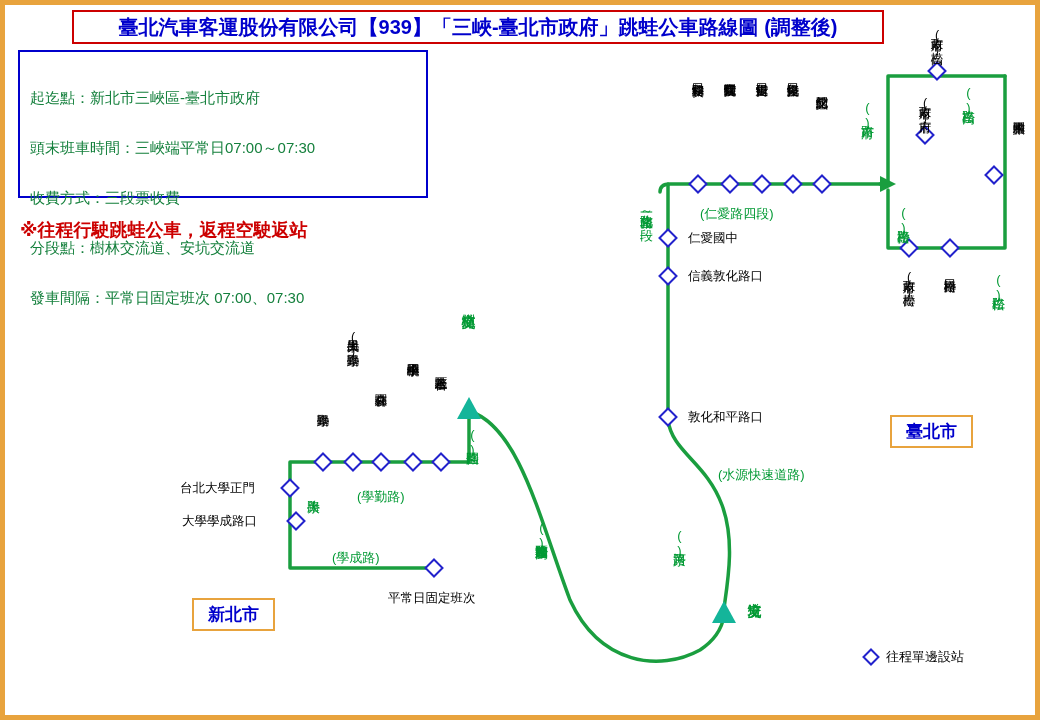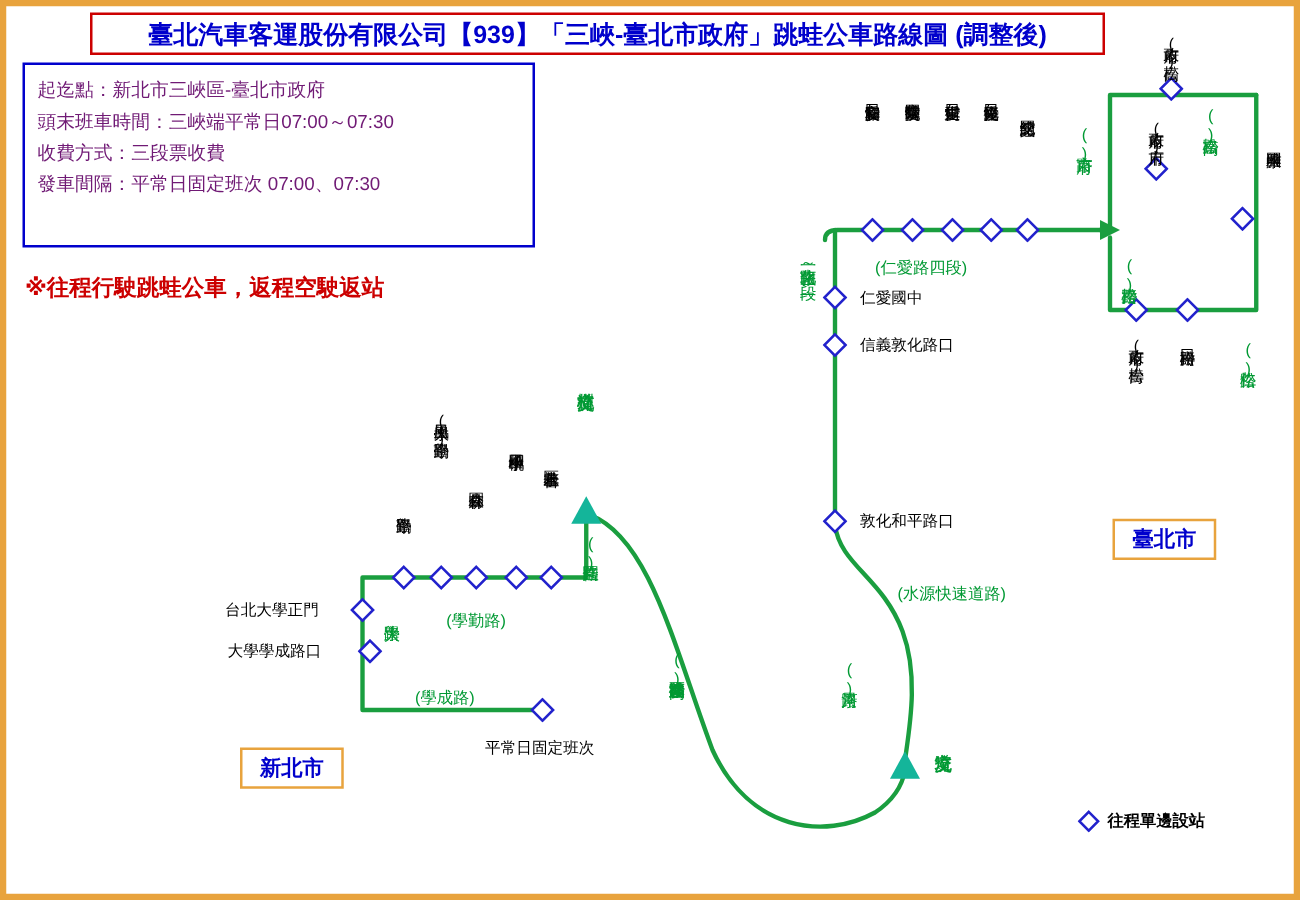--- a/index.html
+++ b/index.html
@@ -28,21 +28,21 @@
     color:#0000cc;font-weight:bold;font-size:20px;letter-spacing:0px;
     white-space:nowrap;
   }
 
   .info-box{
     position:absolute;left:18px;top:50px;width:410px;height:148px;
     border:2px solid #0000cc;background:#fff;box-sizing:border-box;
     padding:8px 10px;
   }
   .info-line{
-    color:#701a75;font-size:15px;line-height:25px;white-space:nowrap;
+    color:#15803d;font-size:15px;line-height:25px;white-space:nowrap;margin-top:25px;
   }
 
   .note{
     position:absolute;left:20px;top:218px;
     color:#cc0000;font-size:18px;font-weight:bold;white-space:nowrap;
   }
 
   .city-label{
     position:absolute;
     border:2px solid #e8a33d;background:#fff;
@@ -63,21 +63,21 @@
   }
   .road-label{
     position:absolute;color:#009933;font-size:13px;white-space:nowrap;
   }
   .road-label.vert{writing-mode:vertical-rl;text-orientation:upright;}
 
   .legend{
     position:absolute;left:862px;top:648px;
     display:flex;align-items:center;gap:6px;
   }
-  .legend-text{color:#000;font-size:13px;white-space:nowrap;font-weight:bold;}
+  .legend-text{color:#000;font-size:13px;white-space:nowrap;}
 
   .diamond-svg{position:absolute;}
 </style>
 </head>
 <body>
 
 <div id="frame"></div>
 
 <svg id="canvas" viewBox="0 0 1040 720">
   <g fill="none" stroke="#1a9e3f" stroke-width="3.5" stroke-linejoin="round" stroke-linecap="round">
@@ -106,20 +106,21 @@
 </svg>
 
 <div class="title-box">
   <div class="title-text">臺北汽車客運股份有限公司【939】「三峽-臺北市政府」跳蛙公車路線圖 (調整後)</div>
 </div>
 
 <div class="info-box">
   <div class="info-line">起迄點：新北市三峽區-臺北市政府</div>
   <div class="info-line">頭末班車時間：三峽端平常日07:00～07:30</div>
   <div class="info-line">收費方式：三段票收費</div>
+  <div class="info-line">分段點：樹林交流道、安坑交流道</div>
   <div class="info-line">發車間隔：平常日固定班次 07:00、07:30</div>
 </div>
 
 <div class="note">※往程行駛跳蛙公車，返程空駛返站</div>
 
 <div class="city-label" id="city-taipei">臺北市</div>
 <div class="city-label" id="city-newtaipei">新北市</div>
 
 <div class="legend">
   <svg width="18" height="18" viewBox="0 0 18 18">

